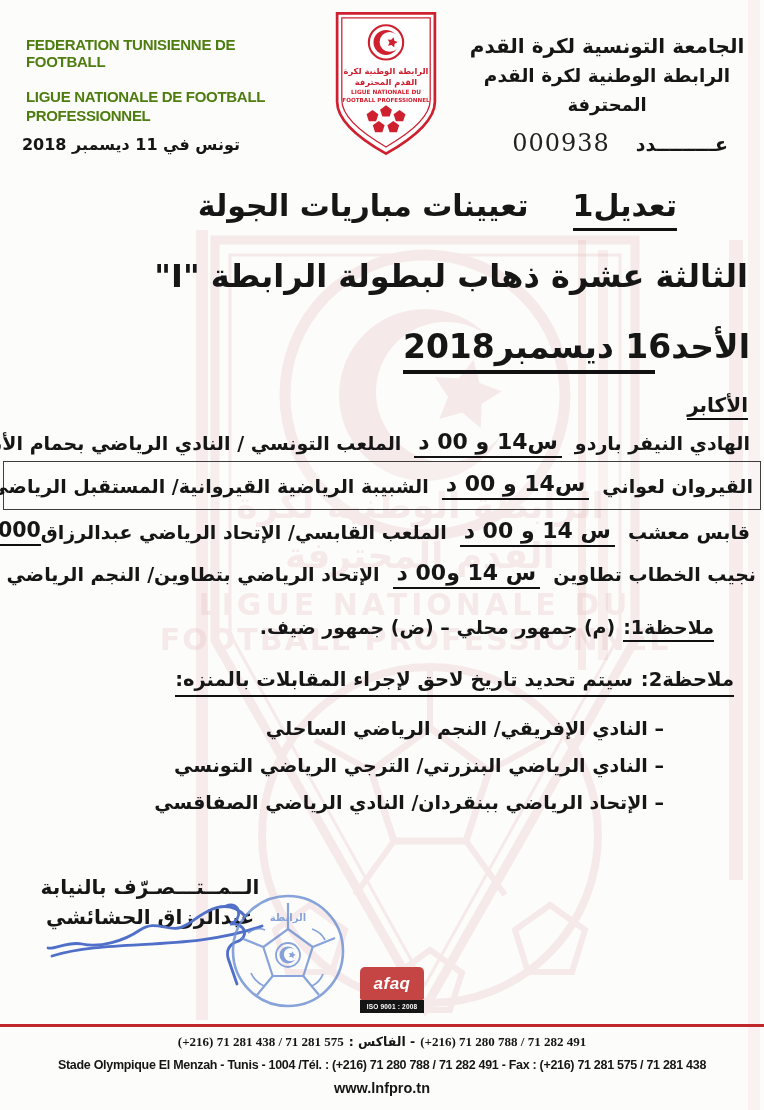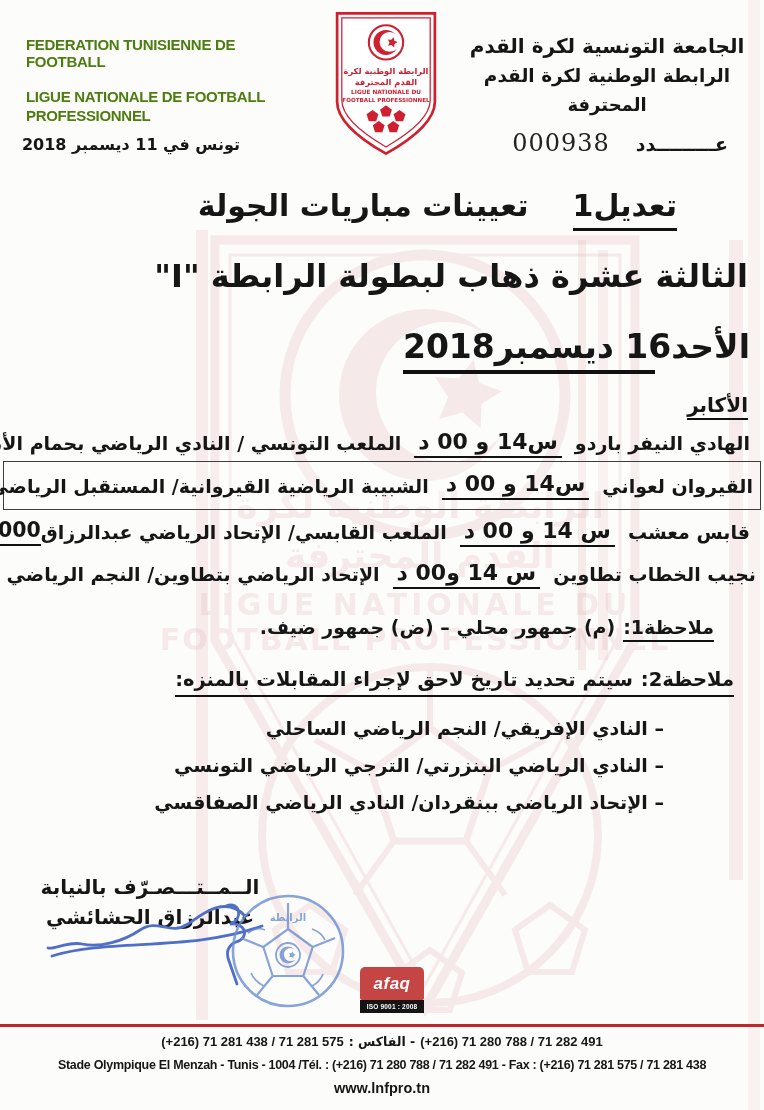--- a/index.html
+++ b/index.html
@@ -86,21 +86,21 @@
   .afaq .box{background:#c54545;border-radius:5px 5px 2px 2px;height:33px;
     display:flex;align-items:center;justify-content:center;}
   .afaq .box span{color:#fff;font-weight:bold;font-style:italic;font-size:17px;letter-spacing:.5px;}
   .afaq .iso{background:#151515;height:13px;display:flex;align-items:center;justify-content:center;}
   .afaq .iso span{color:#fff;font-size:6.5px;font-weight:bold;letter-spacing:.2px;}
 
   
   .footer-line{top:1024px;left:0;right:0;height:3px;background:#c0272d;}
   .footer-ar{top:1034px;left:0;right:0;display:flex;direction:rtl;justify-content:center;
     align-items:baseline;gap:5px;font-size:12.5px;font-weight:bold;white-space:nowrap;}
-  .footer-ar .num{direction:ltr;font-family:Liberation Sans, sans-serif;font-size:13px;}
+  .footer-ar .num{direction:ltr;font-family:Liberation Serif, serif;font-size:13px;}
   .footer-fr{top:1058px;left:0;right:0;text-align:center;
     font-family:"Liberation Sans",sans-serif;font-size:12.5px;font-weight:bold;
     letter-spacing:-.3px;white-space:nowrap;}
   .footer-web{top:1080px;left:0;right:0;text-align:center;
     font-family:"Liberation Sans",sans-serif;font-size:14.5px;font-weight:bold;}
 
   svg text{font-family:"DejaVu Sans",sans-serif;}
 </style>
 </head>
 <body>

